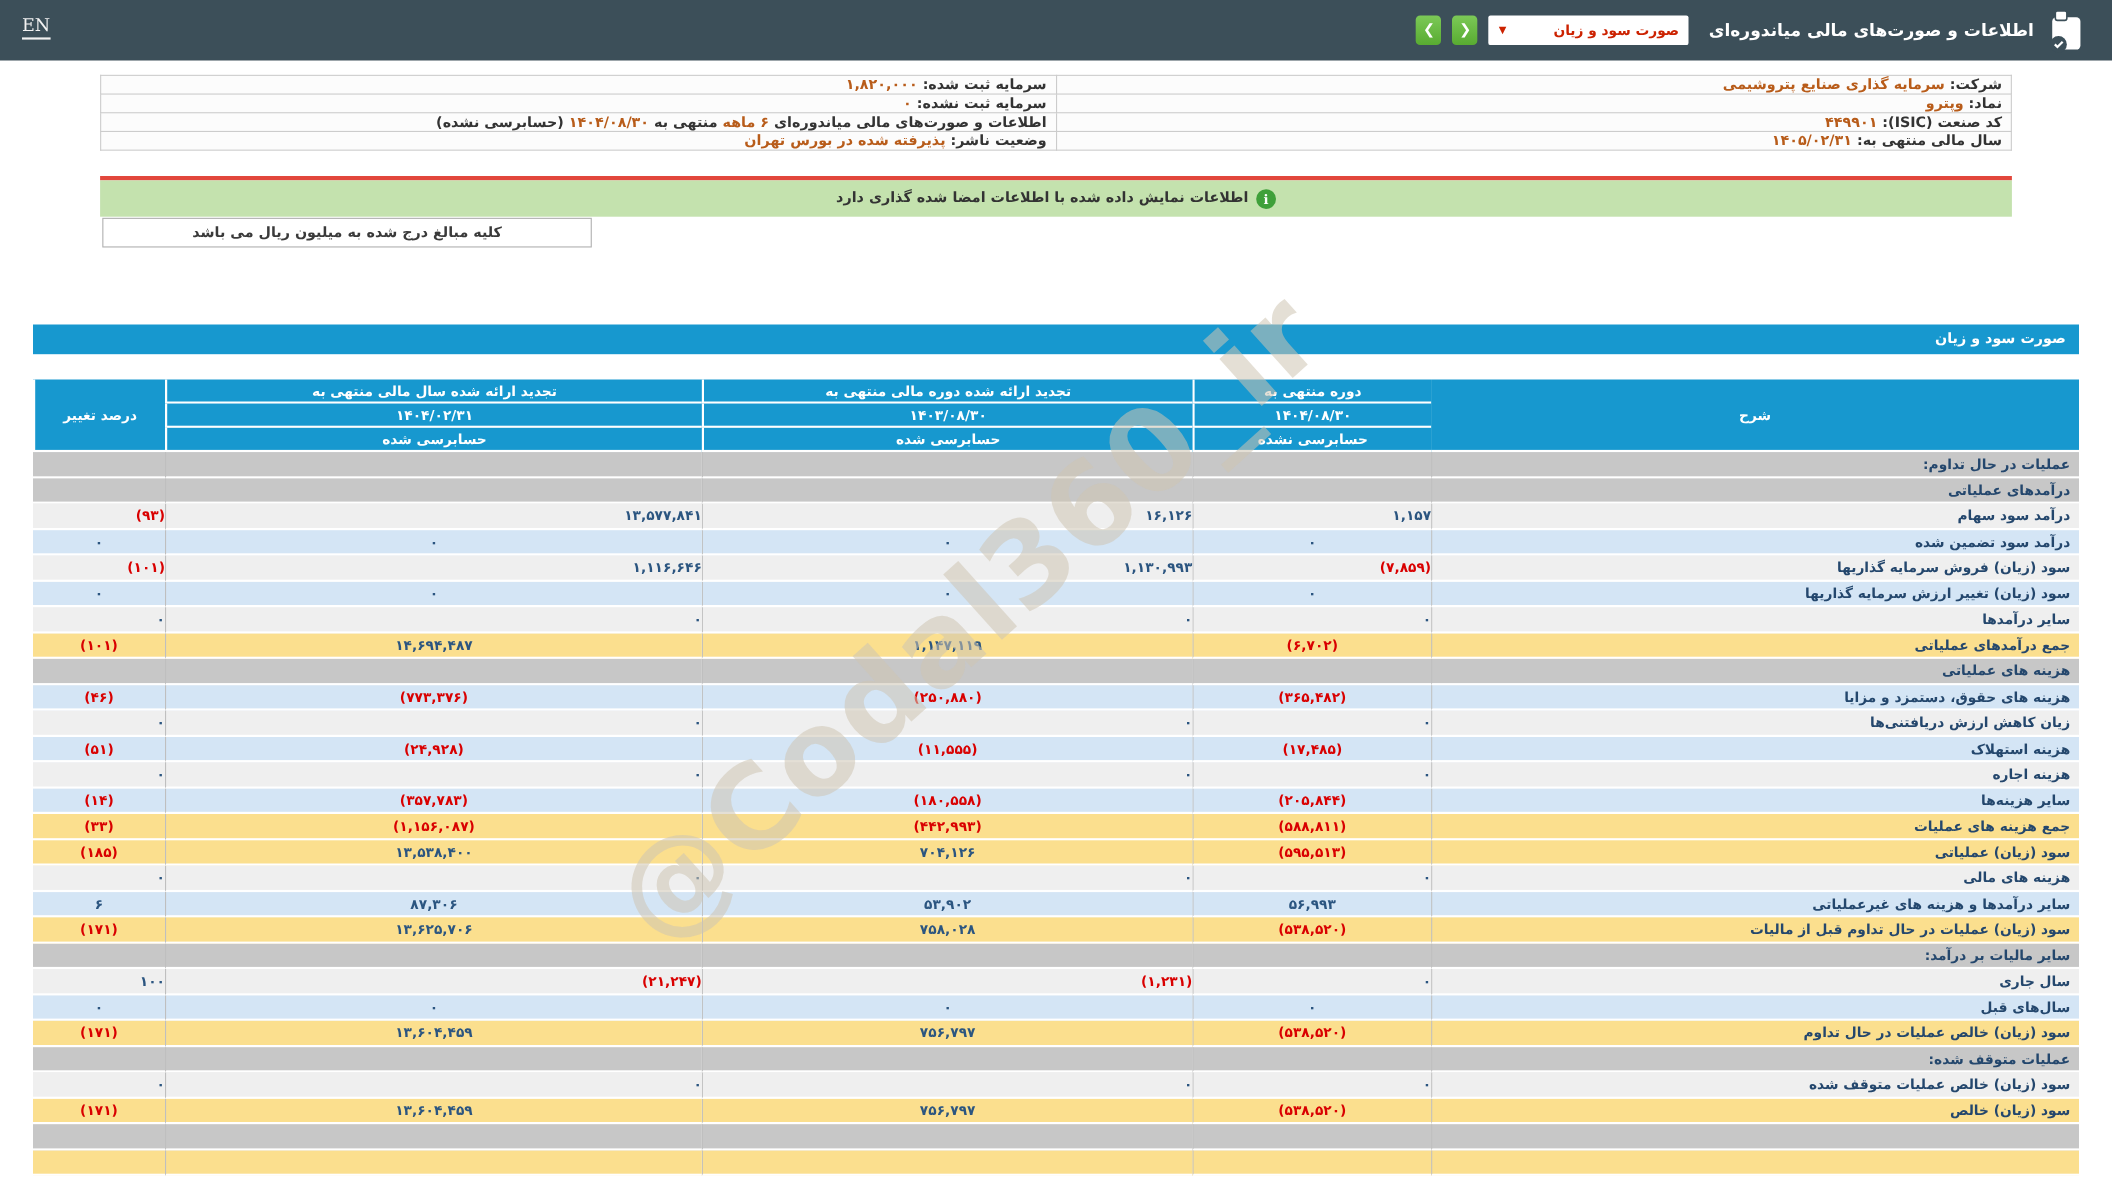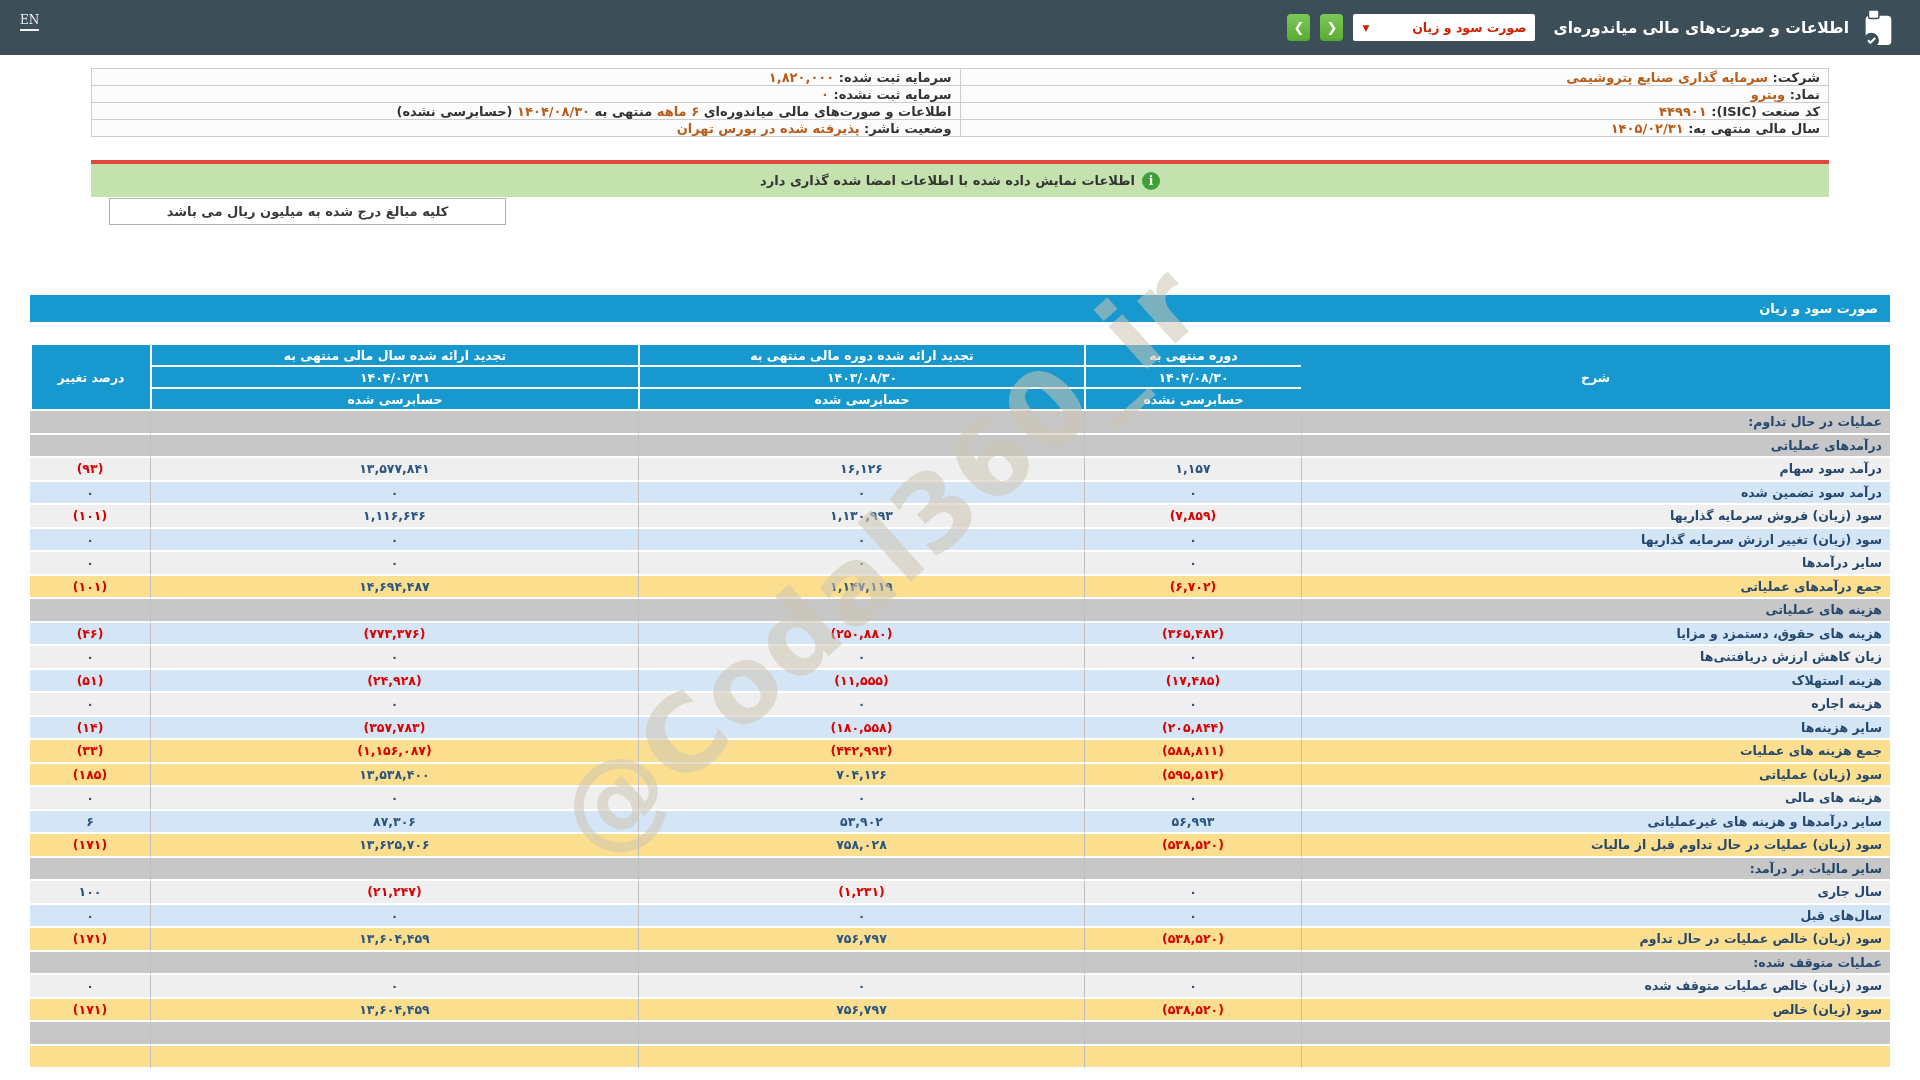--- a/index.html
+++ b/index.html
@@ -11,21 +11,21 @@
   }
   *{margin:0;padding:0;box-sizing:border-box;}
   html,body{width:1920px;height:1080px;overflow:hidden;}
   body{
     font-family:"DejaVu Sans","Liberation Sans",sans-serif;
     background:#fff; direction:rtl; position:relative;
   }
   
   .topbar{position:absolute;top:0;left:0;width:1920px;height:55px;background:var(--topbar_bg);}
   .en-link{position:absolute;left:20px;top:13px;color:#f2f2f2;font-family:"DejaVu Serif","Liberation Serif",serif;
-    font-size:12px;border-bottom:2px solid #f2f2f2;padding-bottom:2px;cursor:pointer;direction:ltr;}
+    font-size:16px;border-bottom:2px solid #f2f2f2;padding-bottom:2px;cursor:pointer;direction:ltr;}
   .topbar-right{position:absolute;right:23px;top:0;height:55px;display:flex;align-items:center;gap:10px;}
   .clipboard-icon{width:38px;height:42px;}
   .topbar-title{color:#fff;font-size:15.5px;font-weight:700;margin-left:8px;}
   .statement-select{width:182px;height:27px;background:#fff;border-radius:2px;display:flex;
     align-items:center;justify-content:space-between;padding:0 9px;cursor:pointer;}
   .statement-select .sel-text{color:#cc2200;font-size:12.5px;font-weight:700;}
   .statement-select .sel-caret{color:#cc2200;font-size:9px;}
   .nav-btn{width:23px;height:27px;border-radius:4px;background:linear-gradient(#7cc957,#58ab31);
     color:#fff;display:flex;align-items:center;justify-content:center;font-size:13px;font-weight:700;cursor:pointer;}
   
@@ -33,42 +33,42 @@
   .info-table td{border:1px solid #ccc;height:17px;font-size:13px;padding:0 8px;vertical-align:middle;}
   .info-table td.half{width:50%;text-align:right;}
   .info-lbl{color:#333;font-weight:700;}
   .info-val{color:var(--info_orange);font-weight:700;}
   .red-line{position:absolute;top:160px;right:91px;width:1738px;height:4px;background:var(--divider_red);}
   .green-bar{position:absolute;top:164px;right:91px;width:1738px;height:33px;background:var(--notice_green_bg);
     display:flex;align-items:center;justify-content:center;gap:7px;}
   .green-bar .notice-text{color:#333;font-size:13px;font-weight:700;}
   .info-circle{width:18px;height:18px;border-radius:50%;background:#3fa03a;color:#fff;font-size:12px;
     font-weight:700;display:flex;align-items:center;justify-content:center;font-family:"DejaVu Serif",serif;}
-  .million-box{position:absolute;top:198px;left:93px;width:397px;height:27px;background:#fff;
+  .million-box{position:absolute;top:198px;left:93px;width:445px;height:27px;background:#fff;
     border:1px solid #b0b0b0;display:flex;align-items:center;justify-content:center;
-    color:#3a3a3a;font-size:13px;font-weight:700;margin-left:16px;}
+    color:#3a3a3a;font-size:13px;font-weight:700;}
   
   .report{position:absolute;top:295px;right:30px;width:1860px;}
   .report-title{height:27px;background:var(--header_blue);color:#fff;font-size:13px;font-weight:700;
     line-height:27px;padding-right:12px;}
   .report-subtitle{height:30px;background:#fff;border:1px solid #d8d8d8;border-top:none;color:#1d1d1d;
     font-size:13px;font-weight:700;line-height:29px;padding-right:12px;}
   table.fin{width:1860px;margin-top:23px;border-collapse:separate;border-spacing:0;table-layout:fixed;}
   table.fin th{background:var(--header_blue);color:#fff;font-size:12.5px;font-weight:700;
     height:22px;text-align:center;vertical-align:middle;border-bottom:2px solid #fff;border-left:2px solid #fff;}
   table.fin th.no-left{border-left:none;}
   table.fin td{height:23.5px;font-size:12.5px;font-weight:700;vertical-align:middle;
     border-bottom:2px solid #fff;overflow:hidden;white-space:nowrap;}
   table.fin td:not(:last-child){border-left:1px solid #bfbfbf;}
   td.lbl{text-align:right;padding-right:8px;color:var(--label_navy);}
   td.val{text-align:center;color:var(--value_navy);}
   td.val.neg{color:var(--negative_red);}
   td.val span{direction:ltr;unicode-bidi:embed;}
   tr.sec td{background:var(--section_gray);margin-top:48px;}
-  tr.g td{background:var(--row_gray);}
+  tr.g td{background:var(--row_gray);text-align:right;}
   tr.b td{background:var(--row_blue);}
   tr.total td{background:var(--row_yellow);}
   
   .watermark{position:absolute;left:470px;top:500px;width:820px;text-align:center;
     font-size:105px;font-weight:700;letter-spacing:2px;color:rgba(206,196,179,0.55);
     transform:rotate(-42deg);pointer-events:none;direction:ltr;z-index:5;}
 </style>
 </head>
 <body>
 

